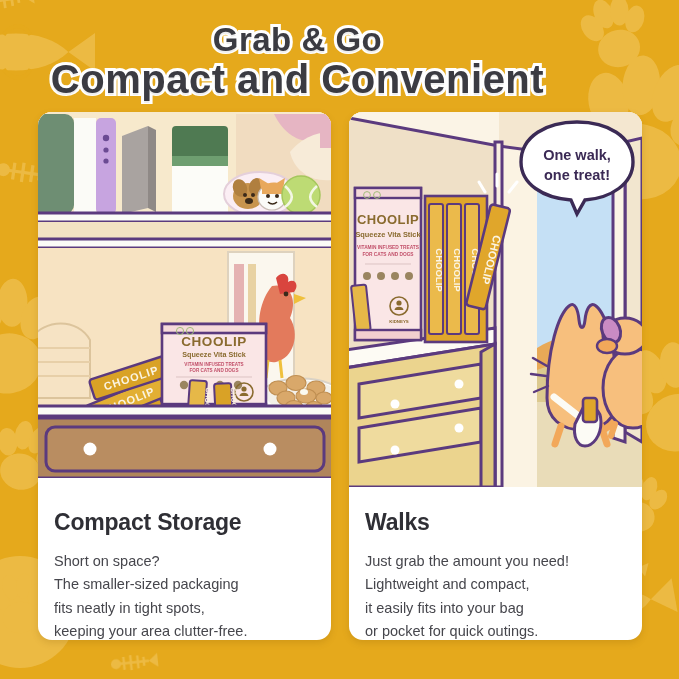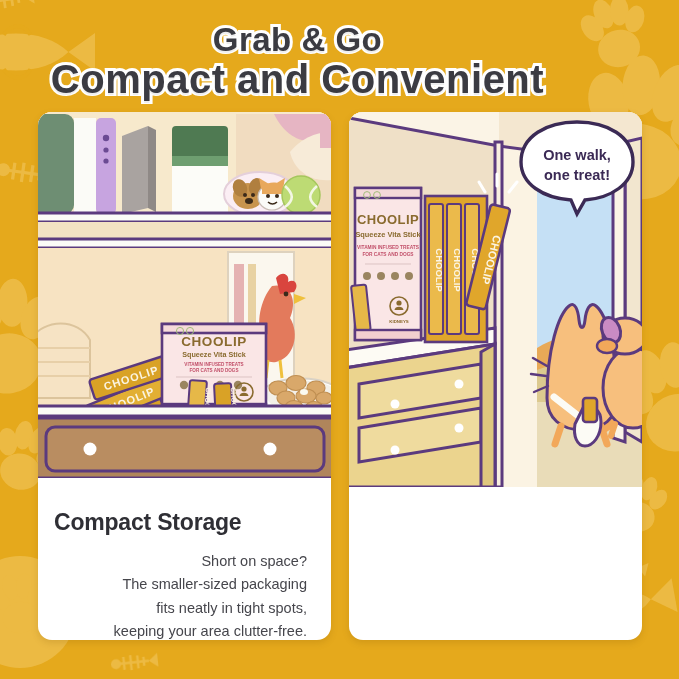--- a/index.html
+++ b/index.html
@@ -46,21 +46,21 @@
   .illus{position:relative;width:293px;height:375px;overflow:hidden;background:#F6E7C9;}
   .illus svg{display:block;}
 
   .card-text{padding:22px 24px 0 16px;}
   .card-title{
     font-size:23px;font-weight:bold;color:#2F2F35;
     margin:0 0 14px 0;letter-spacing:-0.2px;
   }
   .card-body{
     font-size:14.5px;color:#46464C;line-height:1.62;
-    white-space:pre-line;margin:0;text-align:right;
+    white-space:pre-line;margin:0;
   }
 </style>
 </head>
 <body>
 
 <div id="root">
 
   <div class="bg-deco">
     <svg width="679" height="679" viewBox="0 0 679 679">
       <defs>
@@ -445,16 +445,23 @@
 
             <g transform="translate(166,6)">
               <path d="M6 44 C 6 18, 32 4, 62 4 C 92 4, 118 18, 118 44 C 118 66, 96 80, 70 82 L62 96 L56 82 C 28 80, 6 66, 6 44 Z" fill="#FFFFFF" stroke="#3B2A55" stroke-width="3.4"></path>
               <text x="62" y="42" font-family="Liberation Sans, sans-serif" font-size="14.5" font-weight="bold" fill="#3B2A55" text-anchor="middle">One walk,</text>
               <text x="62" y="62" font-family="Liberation Sans, sans-serif" font-size="14.5" font-weight="bold" fill="#3B2A55" text-anchor="middle">one treat!</text>
             </g>
           </g>
         </svg>
       </div>
 
+      <div class="card-text">
+        <h2 class="card-title">Walks</h2>
+        <p class="card-body">Just grab the amount you need!
+Lightweight and compact,
+it easily fits into your bag
+or pocket for quick outings.</p>
+      </div>
     </div>
 
   </div>
 </div>
 
 </body></html>

